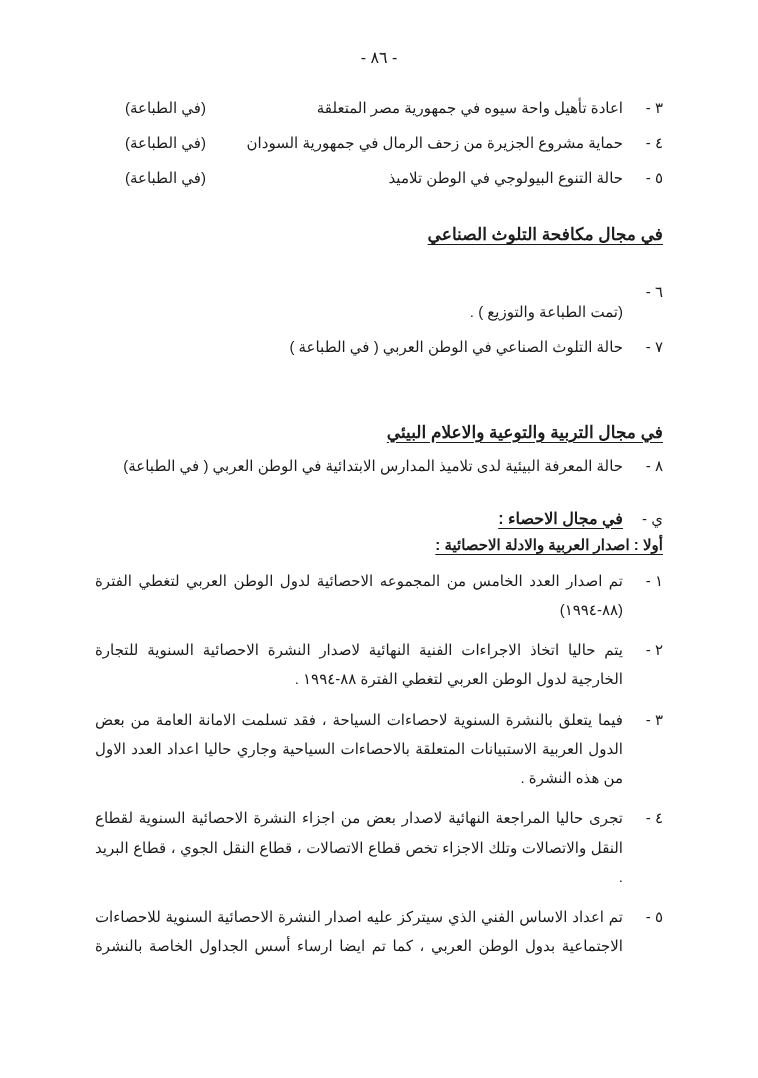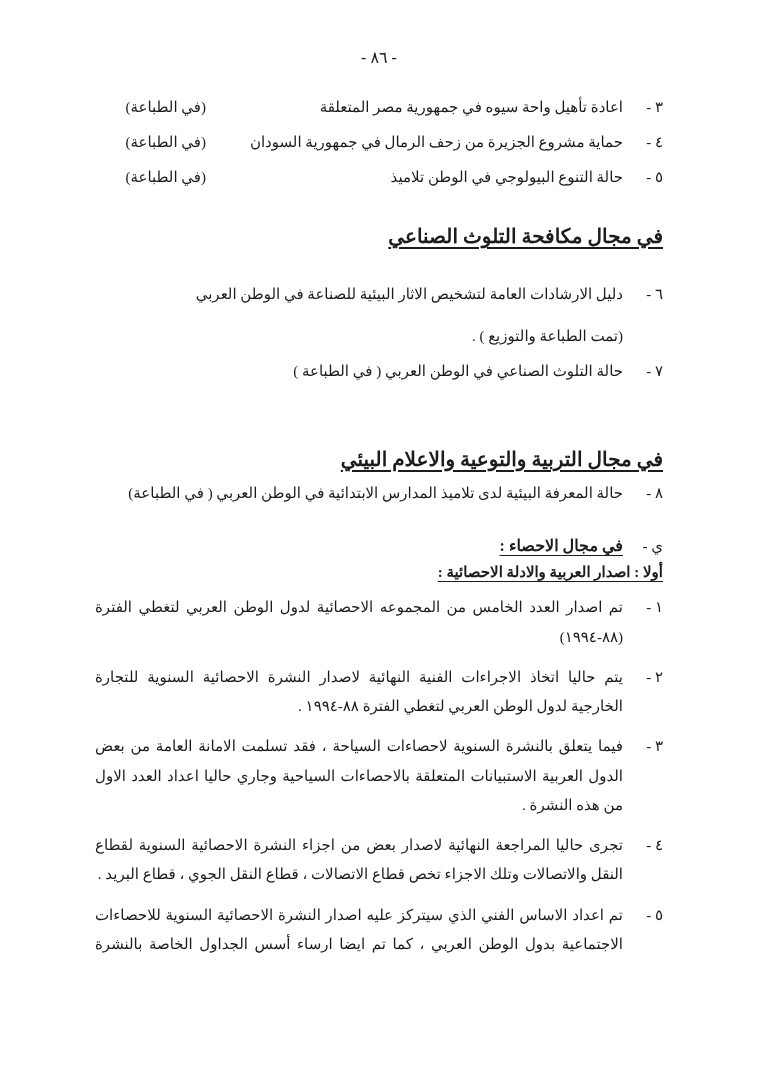--- a/index.html
+++ b/index.html
@@ -7,21 +7,21 @@
     padding: 0;
     background: #ffffff;
   }
   .page {
     position: relative;
     width: 758px;
     height: 958px;
     background: #ffffff;
     color: #1c1c1c;
     direction: rtl;
-    font-family: Liberation Serif, serif;
+    font-family: Liberation Sans, sans-serif;
     font-size: 15px;
     overflow: hidden;
     box-sizing: border-box;
   }
   .page-number {
     text-align: center;
     padding-top: 48px;
     font-size: 16px;
     letter-spacing: 2px;
   }
@@ -50,21 +50,21 @@
     padding-right: 38px;
     box-sizing: border-box;
     white-space: nowrap;
     margin-left: 29px;
   }
   .pub-list { margin-top: 30px; }
 
   .section-heading {
     margin-top: 36px;
     font-weight: bold;
-    font-size: 20px;
+    font-size: 17px;
     text-decoration: underline;
     text-underline-offset: 4px;
   }
   .industrial-list { margin-top: 36px; }
   .print-note-line { margin-top: 20px; }
 
   .education-heading { margin-top: 64px; }
   .education-list { margin-top: 12px; }
 
   .stats-marker-row {
@@ -132,21 +132,20 @@
         <span class="item-note">(في الطباعة)</span>
       </div>
     </section>
 
     <section>
       <div class="section-heading">في مجال مكافحة التلوث الصناعي</div>
       <div class="industrial-list">
         <div class="item-row">
           <span class="item-num">٦ -</span>
           <span class="item-text">
-            <span>دليل الارشادات العامة لتشخيص الاثار البيئية للصناعة في الوطن العربي</span>
             <span class="print-note-line" style="display:block">(تمت الطباعة والتوزيع ) .</span>
           </span>
         </div>
         <div class="item-row">
           <span class="item-num">٧ -</span>
           <span class="item-text">حالة التلوث الصناعي في الوطن العربي ( في الطباعة )</span>
         </div>
       </div>
     </section>
 

